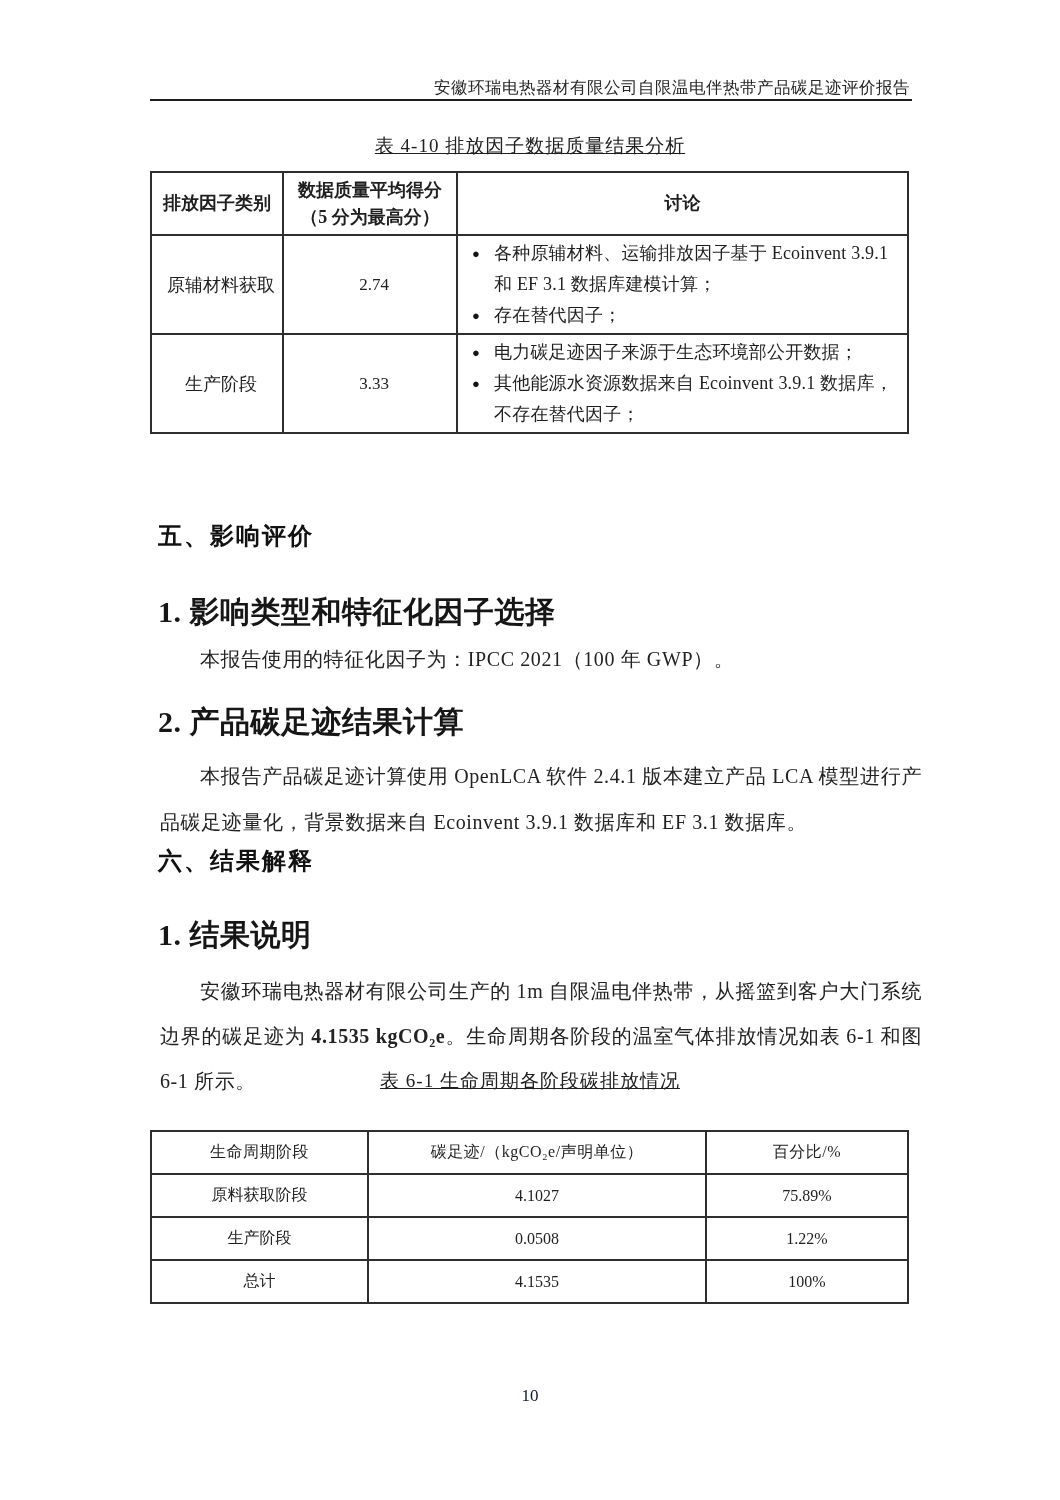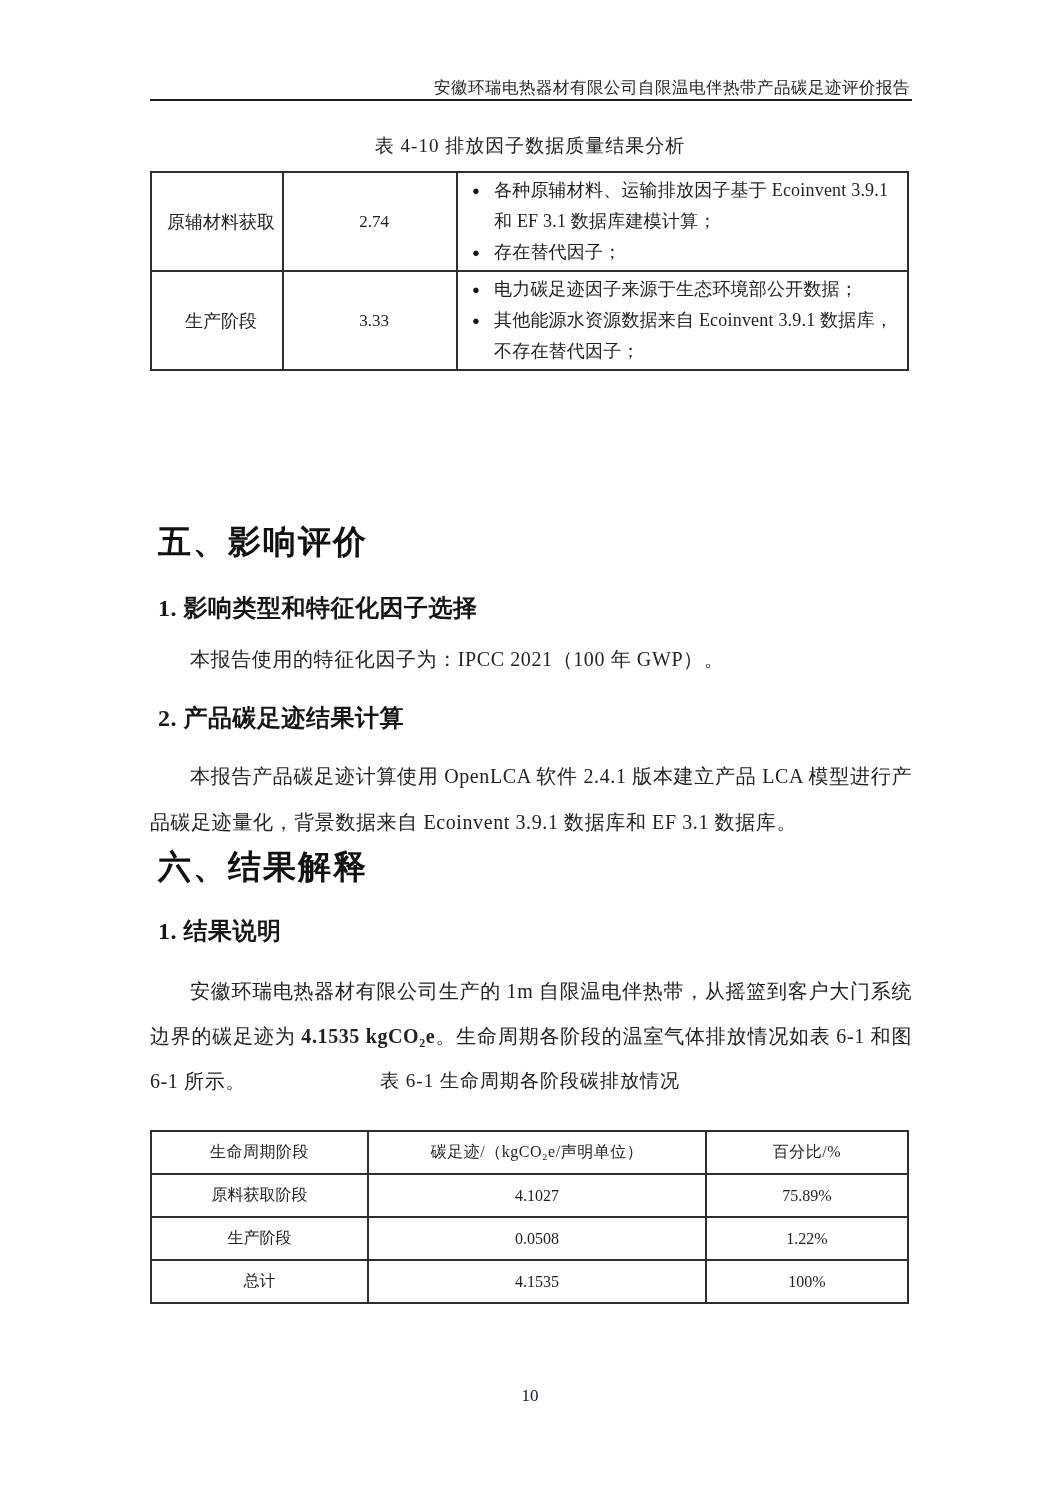--- a/index.html
+++ b/index.html
@@ -21,20 +21,21 @@
   .header-rule {
     position: absolute; top: 99px; left: 150px; width: 762px; height: 2px;
     background: #1e1e1e;
   }
 
   
   .table-caption {
     position: absolute; left: 150px; width: 760px;
     text-align: center; font-size: 19px; color: #202020;
     letter-spacing: 1px;
+    text-decoration: underline;
   }
   .caption-410 { top: 133px; }
   .caption-61  { top: 1068px; }
 
   
   table.doc-table {
     position: absolute; left: 150px;
     border-collapse: collapse; table-layout: fixed;
     width: 757px;
     font-size: 18px; color: #1f1f1f;
@@ -56,31 +57,31 @@
   }
   .bullet-text { flex: 1 1 auto; letter-spacing: 0.2px; }
 
   .t61 { top: 1130px; }
   .t61 td, .t61 th { text-align: center; height: 41px; font-size: 16px; }
   .t61 th { font-weight: normal; letter-spacing: 0.5px; }
 
   
   .h-major {
     position: absolute; left: 158px;
-    font-size: 33px; font-weight: bold; color: #111;
+    font-size: 24px; font-weight: bold; color: #111;
     letter-spacing: 2px;
     font-family: "Liberation Sans", "DejaVu Sans", sans-serif;
   }
   .h-sub {
     position: absolute; left: 158px;
-    font-size: 24px; font-weight: bold; color: #161616;
+    font-size: 30px; font-weight: bold; color: #161616;
     letter-spacing: 0.5px;
   }
   .para {
-    position: absolute; left: 150px; width: 762px;
+    position: absolute; left: 160px; width: 762px;
     font-size: 20px; color: #222; text-indent: 2em;
     text-align: justify; letter-spacing: 0.6px;
   }
   .h-impact   { top: 520px; }
   .sub-impact1{ top: 592px; }
   .p-impact1  { top: 646px; }
   .sub-impact2{ top: 702px; }
   .p-impact2  { top: 753px; line-height: 46px; }
   .h-result   { top: 845px; }
   .sub-result1{ top: 915px; }
@@ -101,20 +102,28 @@
 
 <div class="table-caption caption-410">表 4-10 排放因子数据质量结果分析</div>
 
 <table class="doc-table t410">
   <colgroup>
     <col style="width:132px">
       <col style="width:174px">
       <col style="width:451px">
   </colgroup>
   <tbody>
+      <tr style="height:63px">
+    <th>排放因子类别</th>
+    <th>
+      <span>数据质量平均得分</span><br>
+      <span>（5 分为最高分）</span>
+    </th>
+    <th>讨论</th>
+  </tr>
 
   <tr style="height:97px">
     <td class="cell-center">原辅材料获取</td>
     <td class="cell-center score">2.74</td>
     <td class="discuss">
       <div class="bullet-line">
         <span class="bullet-marker">●</span>
         <span class="bullet-text">各种原辅材料、运输排放因子基于 Ecoinvent 3.9.1 和 EF 3.1 数据库建模计算；</span>
       </div>
       <div class="bullet-line">

